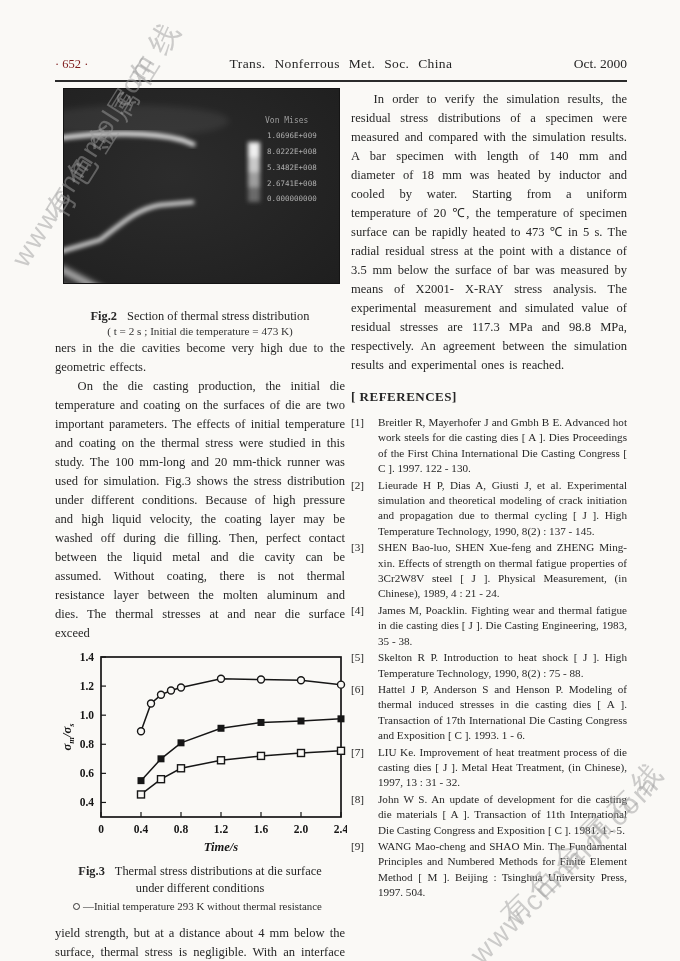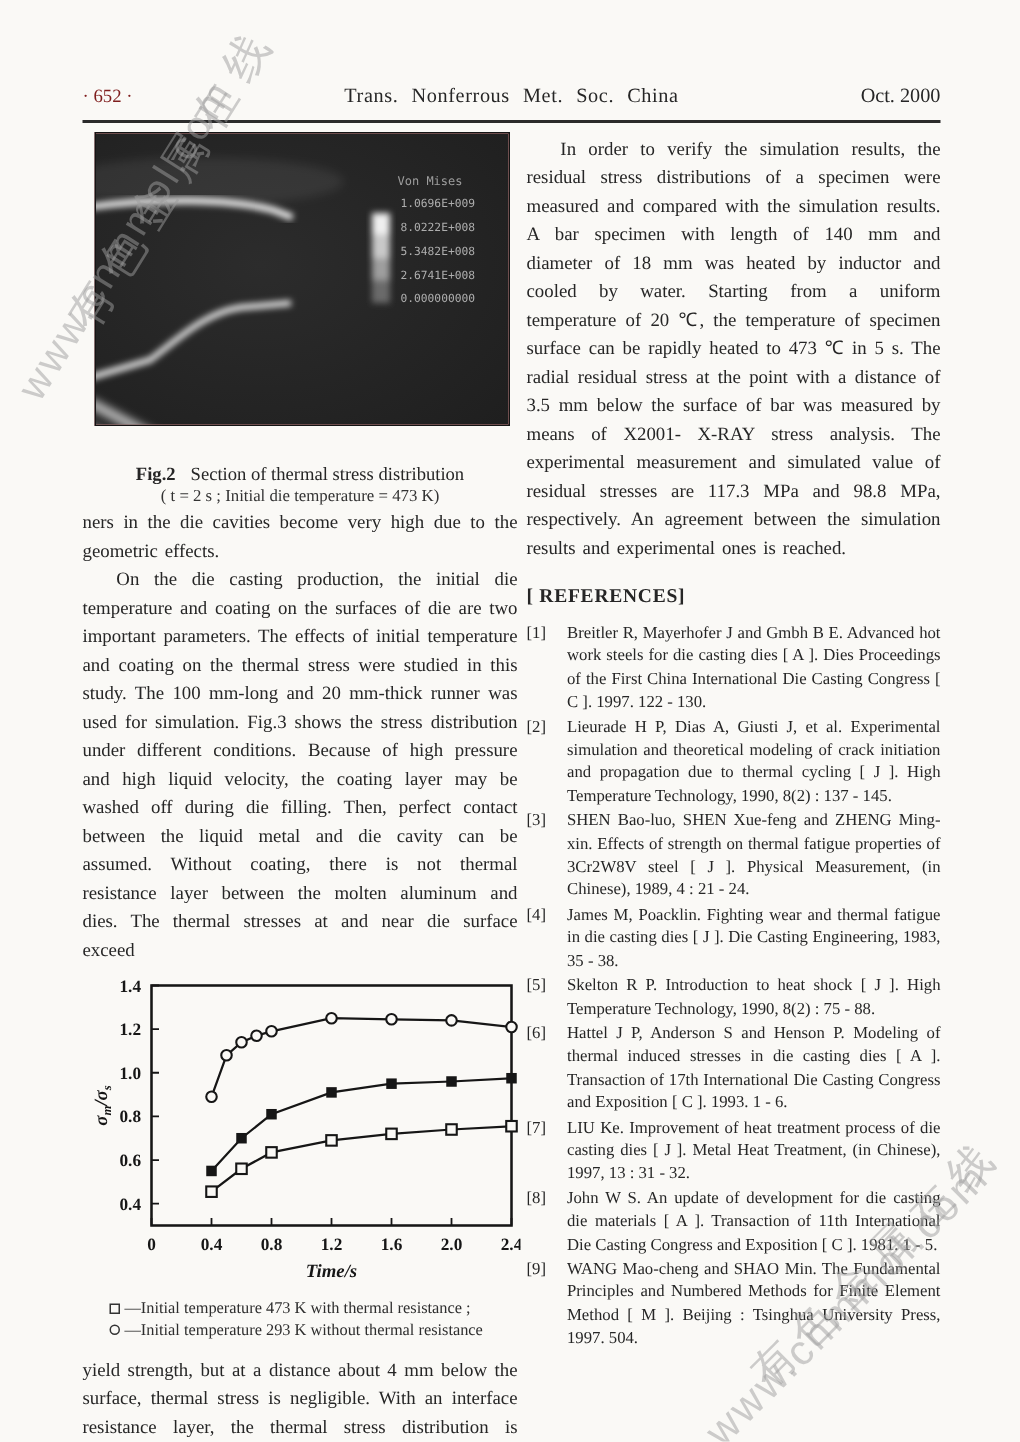--- a/index.html
+++ b/index.html
@@ -40,21 +40,21 @@
   }
   
   .col-left  { position:absolute; left:55px; top:88px; width:290px; }
   .col-right { position:absolute; left:351px; top:90px; width:276px; }
   .body-text {
     font-size:12.55px; line-height:19px; text-align:justify;
     word-spacing:1.5px;
   }
   .indent { text-indent:1.8em; }
   
-  .fig2-wrap { margin-left:8px; width:277px; height:196px; border:1px solid #141414; background:#fca5a5; }
+  .fig2-wrap { margin-left:8px; width:277px; height:196px; border:1px solid #141414; background:#4d7c0f; }
   .fig2-caption { margin-top:24px; text-align:center; font-size:12.4px; line-height:16px; }
   .fig2-caption .figlabel { font-weight:bold; margin-right:10px; }
   .fig2-subcaption { text-align:center; font-size:11.2px; line-height:15px; color:#333; }
   
   .fig3-wrap { margin-top:4px; margin-left:2px; }
   .fig3-caption { margin-top:2px; text-align:center; font-size:12.4px; line-height:16.5px; }
   .fig3-caption .figlabel { font-weight:bold; margin-right:10px; }
   .fig3-legend { margin:3px 0 10px 18px; font-size:10.9px; line-height:14.5px; color:#2e2e2e; }
   .legend-row { display:flex; align-items:center; }
   .mk { display:inline-block; width:7px; height:7px; margin-right:3px; flex:0 0 auto; }
@@ -190,25 +190,25 @@
         <polyline points="84,147.45454545454544 104,132.1818181818182 124.00000000000001,121.27272727272725 164,113.27272727272728 204.00000000000003,108.9090909090909 244,105.99999999999999 284,103.81818181818181" fill="none" stroke="#161616" stroke-width="1.5"></polyline>
         <rect x="80.5" y="143.95454545454544" width="7" height="7" fill="#faf9f6" stroke="#161616" stroke-width="1.4"></rect>
         <rect x="100.5" y="128.6818181818182" width="7" height="7" fill="#faf9f6" stroke="#161616" stroke-width="1.4"></rect>
         <rect x="120.50000000000001" y="117.77272727272725" width="7" height="7" fill="#faf9f6" stroke="#161616" stroke-width="1.4"></rect>
         <rect x="160.5" y="109.77272727272728" width="7" height="7" fill="#faf9f6" stroke="#161616" stroke-width="1.4"></rect>
         <rect x="200.50000000000003" y="105.4090909090909" width="7" height="7" fill="#faf9f6" stroke="#161616" stroke-width="1.4"></rect>
         <rect x="240.5" y="102.49999999999999" width="7" height="7" fill="#faf9f6" stroke="#161616" stroke-width="1.4"></rect>
         <rect x="280.5" y="100.31818181818181" width="7" height="7" fill="#faf9f6" stroke="#161616" stroke-width="1.4"></rect>
       </svg>
   </div>
+  <div class="fig3-caption">
+    <span class="figlabel">Fig.3</span><span>Thermal stress distributions at die surface</span><br>
+    <span>under different conditions</span>
+  </div>
   <div class="fig3-legend">
-    <div class="legend-row">
-      <span class="mk mk-osq"></span>
-      <span>—Initial temperature 473 K with thermal resistance ;</span>
-    </div>
     <div class="legend-row">
       <span class="mk mk-ocr"></span>
       <span>—Initial temperature 293 K without thermal resistance</span>
     </div>
   </div>
 
   <p class="body-text">yield strength, but at a distance about 4 mm below the surface, thermal stress is negligible. With an interface resistance layer, the thermal stress distribution is similar to that without interface resistance lay-</p>
 </div>
 
 <div class="col-right">

